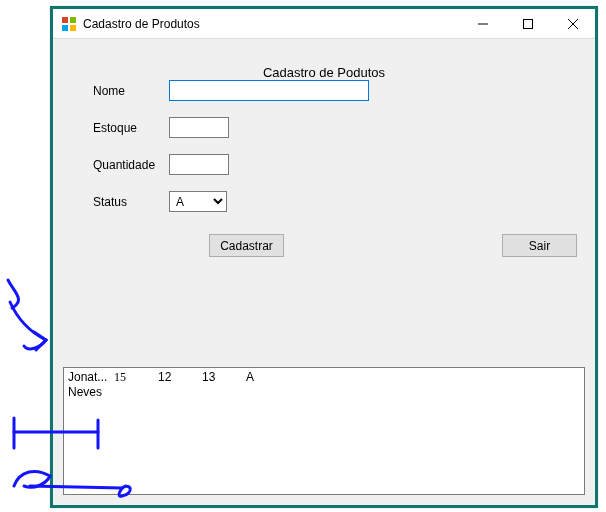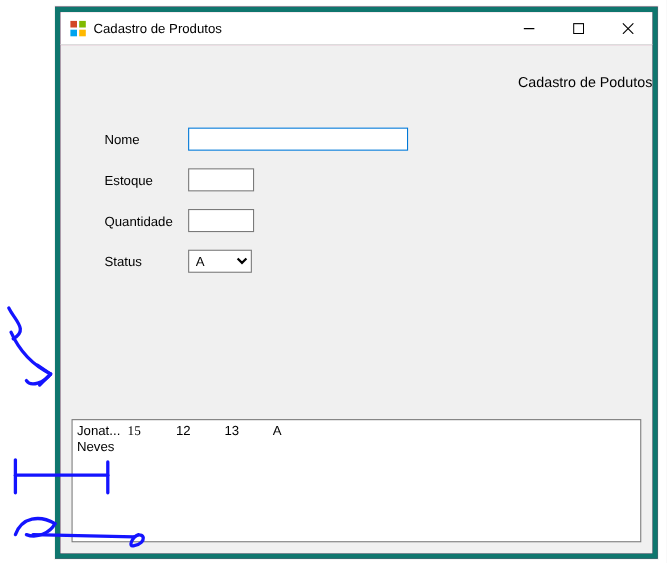--- a/index.html
+++ b/index.html
@@ -12,22 +12,22 @@
     width: 606px;
     height: 512px;
     overflow: hidden;
   }
   .window {
     position: absolute;
     left: 50px;
     top: 6px;
     width: 548px;
     height: 502px;
-    background: #be185d;
-    border: 5px solid #0f766e;
+    background: #fde047;
+    border: 3px solid #0f766e;
     box-shadow: 0 0 0 1px rgba(0,0,0,0.05);
   }
   .titlebar {
     height: 30px;
     display: flex;
     align-items: center;
     background: #fff;
     border-bottom: 1px solid #dcdcdc;
   }
   .titlebar .app-icon {
@@ -50,27 +50,26 @@
     cursor: default;
   }
   .win-btn svg { display:block; }
   .client {
     background: #f0f0f0;
     height: calc(100% - 30px);
     position: relative;
     padding: 0;
   }
   .heading {
-    text-align: right;
+    text-align: center;
     padding-top: 26px;
     font-size: 13px;
     color: #000;
   }
   .form {
-    margin-top: 34px;
     padding-left: 40px;
   }
   .row {
     display: flex;
     align-items: center;
     margin-bottom: 16px;
   }
   .row label {
     width: 76px;
     text-align: left;
@@ -113,21 +112,21 @@
     padding: 0 10px;
     cursor: default;
   }
   .btnbar .gap { flex: 1; }
   .btn-sair { margin-right: 18px; }
   .listbox {
     position: absolute;
     left: 10px;
     right: 10px;
     bottom: 10px;
-    height: 112px;
+    height: 128px;
     background: #fff;
     border: 1px solid #7a7a7a;
     padding: 2px 4px;
     font-size: 12px;
     overflow: hidden;
   }
   .listrow {
     display: flex;
     line-height: 15px;
   }
@@ -193,20 +192,25 @@
         <label>Quantidade</label>
         <input class="tb tb-quant" type="text" value="" style="">
       </div>
       <div class="row row-status">
         <label>Status</label>
         <select class="combo">
           <option>A</option>
         </select>
       </div>
 
+      <div class="btnbar">
+        <button class="btn">Cadastrar</button>
+        <span class="gap"></span>
+        <button class="btn btn-sair">Sair</button>
+      </div>
     </div>
 
     <div class="listbox">
       <div class="listrow">
         <span class="cell c0">Jonat...</span>
         <span class="cell c1">15</span>
         <span class="cell c2">12</span>
         <span class="cell c3">13</span>
         <span class="cell c4">A</span>
       </div>

